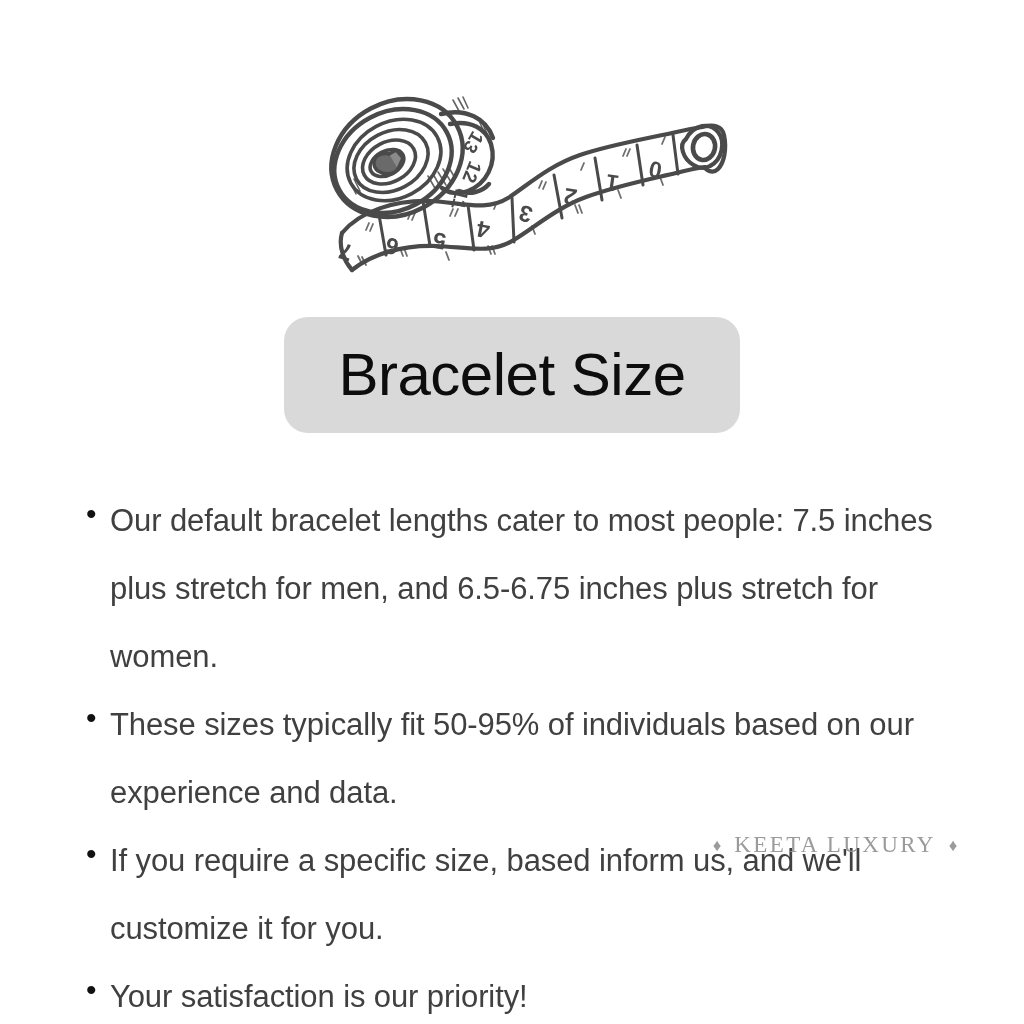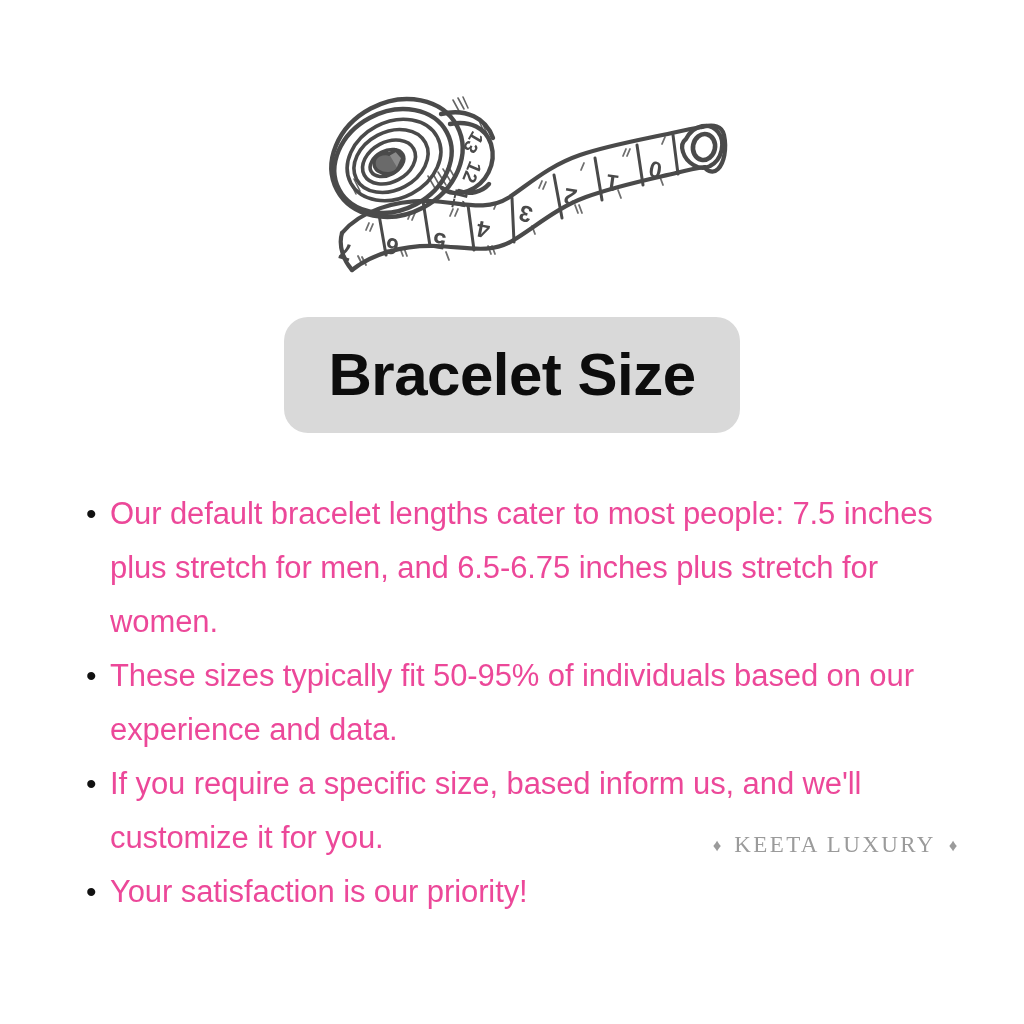--- a/index.html
+++ b/index.html
@@ -38,21 +38,21 @@
     width: 456px;
     height: 116px;
     background: #d9d9d9;
     border-radius: 24px;
     display: flex;
     align-items: center;
     justify-content: center;
   }
   .title-text {
     font-family: "Liberation Sans", sans-serif;
-    font-weight: bold;
+    font-weight: normal;
     font-size: 60px;
     line-height: 1;
     letter-spacing: -0.5px;
     color: #0d0d0d;
     white-space: nowrap;
   }
 
   
   .bullets {
     position: absolute;
@@ -71,22 +71,22 @@
     font-size: 30px;
     line-height: 54px;
     text-align: left;
     color: #111111;
     padding-left: 6px;
     box-sizing: border-box;
   }
   .bullet-text {
     flex: 1 1 auto;
     font-size: 31px;
-    line-height: 54px;
-    color: #ec4899;
+    line-height: 68px;
+    color: #404040;
     letter-spacing: -0.1px;
   }
 
   
   .watermark {
     position: absolute;
     left: 700px;
     top: 832px;
     width: 270px;
     display: flex;

